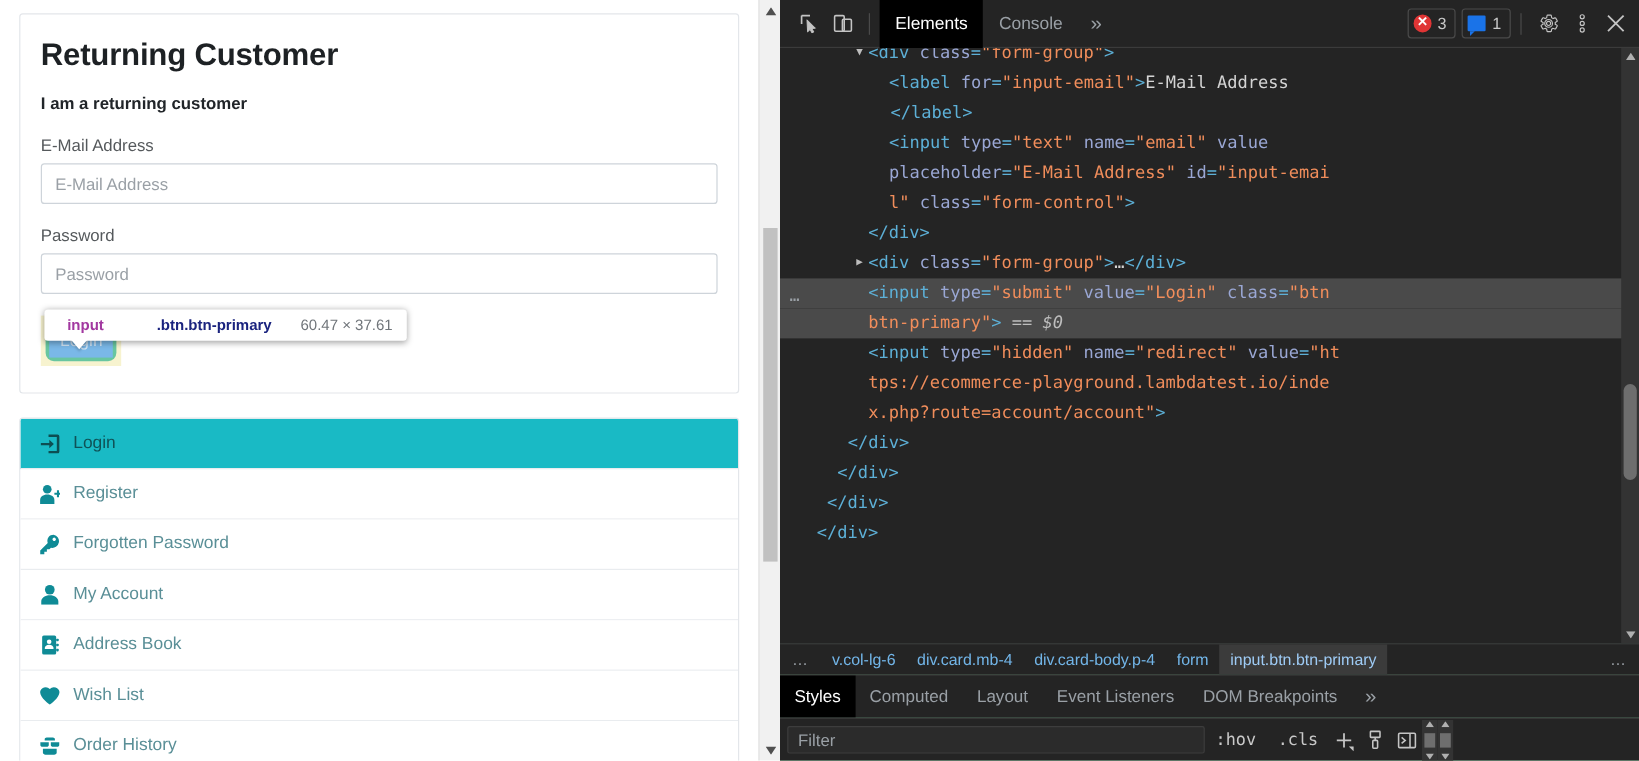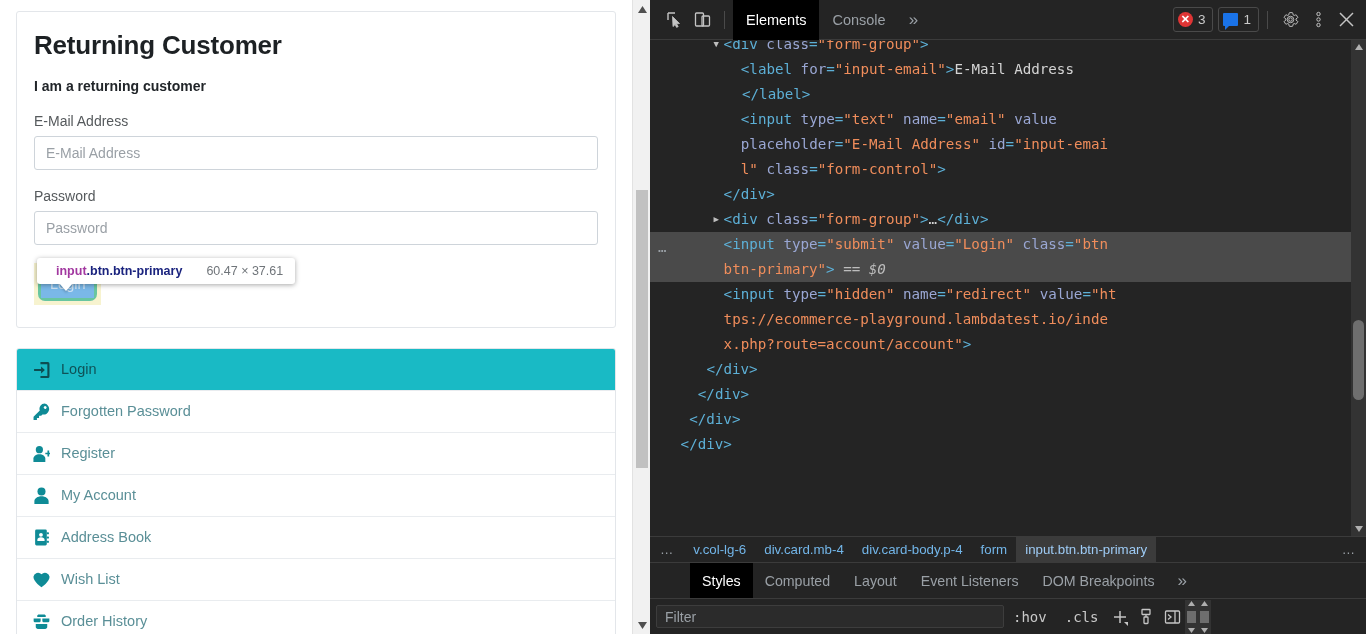--- a/index.html
+++ b/index.html
@@ -101,21 +101,21 @@
     left: 20px; top: 246px;
     background: #ffffff;
     border-radius: 3px;
     box-shadow: 0 1px 5px rgba(0,0,0,0.35);
     padding: 6px 12px 6px 19px;
     font-size: 12.5px;
     white-space: nowrap;
     z-index: 30;
   }
   .dt-tooltip .sel-tag { color: #a238a0; font-weight: bold; }
-  .dt-tooltip .sel-cls { color: #1a237e; font-weight: bold; }
+  .dt-tooltip .sel-cls { color: #1a237e; font-weight: bold; margin-left: 44px; }
   .dt-tooltip .dims { color: #70757a; margin-left: 24px; font-weight: normal; }
   .dt-tooltip:after {
     content: "";
     position: absolute;
     left: 22px; bottom: -7px;
     width: 0; height: 0;
     border-left: 7px solid transparent;
     border-right: 7px solid transparent;
     border-top: 8px solid #ffffff;
     filter: drop-shadow(0 2px 1px rgba(0,0,0,0.18));
@@ -334,21 +334,20 @@
   .crumb-spacer { flex: 1; }
 
   
   #dt-styles-tabs {
     height: 36px;
     background: #242424;
     border-top: 1px solid #3b3b3b;
     display: flex;
     align-items: stretch;
     flex: none;
-    padding-left: 40px;
   }
   .st-tab {
     display: flex; align-items: center;
     padding: 0 12px;
     font-size: 14.2px;
     color: #9aa0a6;
   }
   .st-tab.active { background: #000000; color: #ffffff; }
   .st-more { display:flex; align-items:center; padding: 0 11px; color:#9aa0a6; font-size:17px; }
 
@@ -441,31 +440,31 @@
       <div class="list-group" id="list-group">
           <div class="list-item active">
             <svg class="ic" viewBox="0 0 16 16">
               <path d="M7 1h7a1.5 1.5 0 011.5 1.5v12A1.5 1.5 0 0114 16H7v-2h6.5V3H7z"></path>
               <path d="M7.6 5.2l3.6 3.3-3.6 3.3V9.4H1V7.6h6.6z"></path>
             </svg>
             <span class="li-label">Login</span>
           </div>
           <div class="list-item">
             <svg class="ic" viewBox="0 0 16 16">
-              <path d="M11 0.5a4.9 4.9 0 00-4.6 6.6L0.5 13v3h3.2v-2h2v-2h2l1.2-1.2A4.9 4.9 0 1011 0.5zm1.4 4.6a1.3 1.3 0 11-1.9-1.8 1.3 1.3 0 011.9 1.8z"></path>
-            </svg>
-            <span class="li-label">Forgotten Password</span>
+              <circle cx="6" cy="4.4" r="3.4"></circle>
+              <path d="M6 8.6c-3.2 0-5.6 1.8-5.6 4.2V16h11.2v-3.2C11.6 10.4 9.2 8.6 6 8.6z"></path>
+              <path d="M13.6 5.2h1.6v2h2v1.6h-2v2h-1.6v-2h-2V7.2h2z"></path>
+            </svg>
+            <span class="li-label">Register</span>
           </div>
           <div class="list-item">
             <svg class="ic" viewBox="0 0 16 16">
-              <circle cx="6" cy="4.4" r="3.4"></circle>
-              <path d="M6 8.6c-3.2 0-5.6 1.8-5.6 4.2V16h11.2v-3.2C11.6 10.4 9.2 8.6 6 8.6z"></path>
-              <path d="M13.6 5.2h1.6v2h2v1.6h-2v2h-1.6v-2h-2V7.2h2z"></path>
-            </svg>
-            <span class="li-label">Register</span>
+              <path d="M11 0.5a4.9 4.9 0 00-4.6 6.6L0.5 13v3h3.2v-2h2v-2h2l1.2-1.2A4.9 4.9 0 1011 0.5zm1.4 4.6a1.3 1.3 0 11-1.9-1.8 1.3 1.3 0 011.9 1.8z"></path>
+            </svg>
+            <span class="li-label">Forgotten Password</span>
           </div>
           <div class="list-item">
             <svg class="ic" viewBox="0 0 16 16">
               <circle cx="8" cy="4.2" r="3.8"></circle>
               <path d="M8 8.6c-3.7 0-6.7 2.1-6.7 4.8V16h13.4v-2.6c0-2.7-3-4.8-6.7-4.8z"></path>
             </svg>
             <span class="li-label">My Account</span>
           </div>
           <div class="list-item">
             <svg class="ic" viewBox="0 0 16 16">

